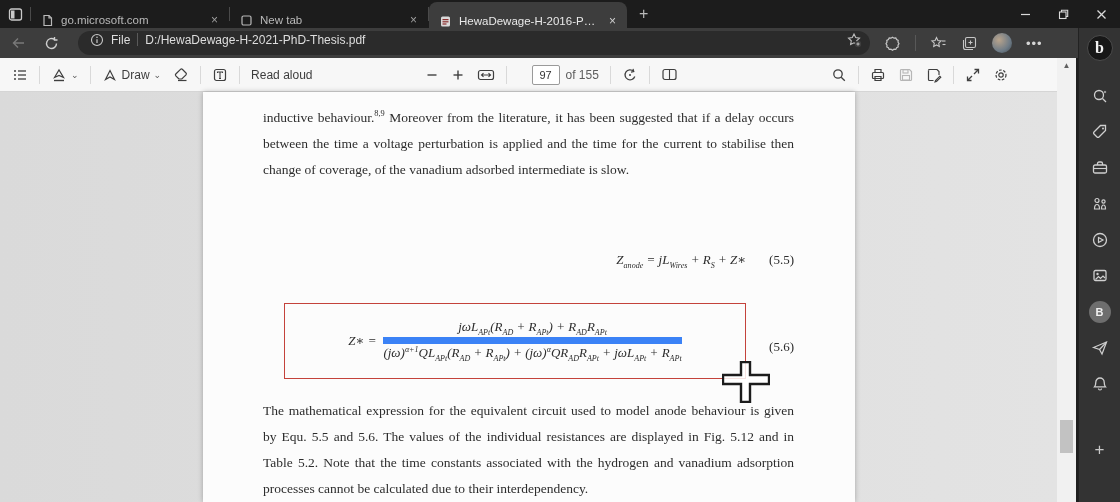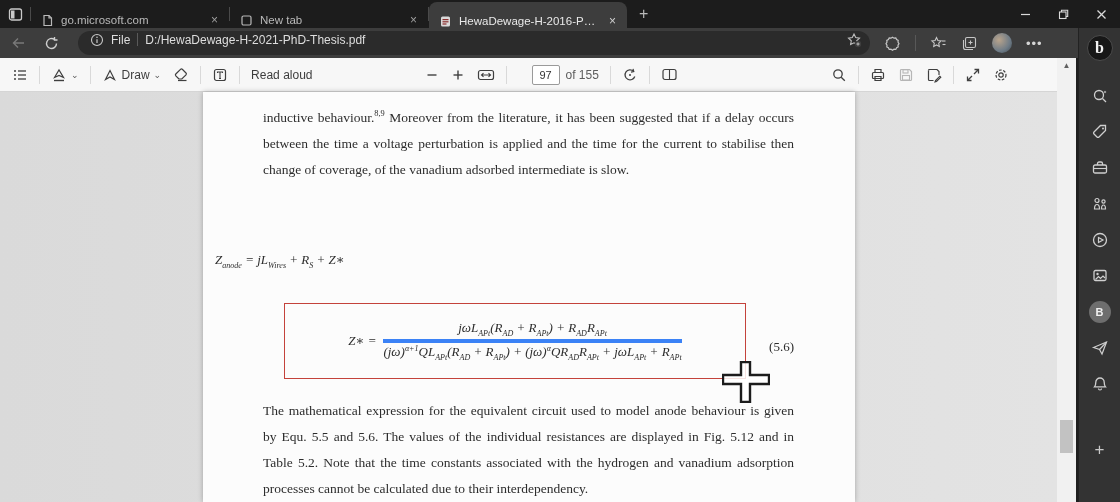--- a/index.html
+++ b/index.html
@@ -62,26 +62,26 @@
             background:linear-gradient(90deg,#dadada,#e3e3e3); }
   .page { position:absolute; left:203px; top:0; width:652px; height:410px; background:#fcfcfc;
           box-shadow:0 0 5px rgba(0,0,0,.28); }
   .ptxt { position:absolute; left:60px; width:531px; font-family:"Liberation Serif","DejaVu Serif",serif;
           font-size:13.5px; line-height:26px; color:#2d2d2d; }
   .line { text-align:justify; text-align-last:justify; }
   .line.last { text-align-last:left; }
   .ptxt sup, .math sup { font-size:.62em; }
   .ptxt sub, .math sub { font-size:.62em; }
   .math { font-family:"Liberation Serif","DejaVu Serif",serif; font-style:italic; font-size:13px; color:#2d2d2d; }
-  .eqrow { position:absolute; left:60px; width:531px; text-align:left; }
+  .eqrow { position:absolute; left:60px; width:531px; text-align:right; }
   .eqtag { position:absolute; left:60px; width:531px; text-align:right;
            font-family:"Liberation Serif",serif; font-size:13px; color:#2d2d2d; }
   .redbox { position:absolute; border:1px solid #c4423b; display:flex; align-items:center; justify-content:center; }
   .frac { display:inline-flex; flex-direction:column; align-items:center; }
-  .frac .den { border-top:4px solid #3b82f6; padding-top:1px; }
+  .frac .den { border-top:7px solid #3b82f6; padding-top:1px; }
   .frac .num { padding-bottom:1px; }
 
   
   .vscroll { position:absolute; left:1057px; top:58px; width:19px; height:444px; background:#f1f1f1; }
   .vscroll .up { position:absolute; top:3px; left:0; width:19px; text-align:center; color:#606060; font-size:8px; }
   .vscroll .thumb { position:absolute; left:3px; top:362px; width:13px; height:33px; background:#c2c2c2; }
 
   .cross { position:absolute; left:519px; top:269px; }
 
   svg.ic { display:block; }
@@ -387,20 +387,21 @@
 
       <div class="ptxt" style="top:9px">
         <div class="line"><span>inductive behaviour.</span><sup>8,9</sup><span> Moreover from the literature, it has been suggested that if a delay occurs</span></div>
         <div class="line"><span>between the time a voltage perturbation is applied and the time for the current to stabilise then</span></div>
         <div class="line last"><span>change of coverage, of the vanadium adsorbed intermediate is slow.</span></div>
       </div>
 
       <div class="eqrow math" style="top:160px">
         <span style="display:inline-block;transform:translateX(-48px)"><span>Z</span><sub>anode</sub><span> = jL</span><sub>Wires</sub><span> + R</span><sub>S</sub><span> + Z∗</span></span>
       </div>
+      <div class="eqtag" style="top:160px">(5.5)</div>
 
       <div class="redbox" style="left:81px;top:211px;width:462px;height:76px">
         <span class="math" style="margin-right:7px"><span>Z∗ =</span></span>
         <span class="frac math">
           <span class="num"><span>jωL</span><sub>APt</sub><span>(R</span><sub>AD</sub><span> + R</span><sub>APt</sub><span>) + R</span><sub>AD</sub><span>R</span><sub>APt</sub></span>
           <span class="den"><span>(jω)</span><sup>α+1</sup><span>QL</span><sub>APt</sub><span>(R</span><sub>AD</sub><span> + R</span><sub>APt</sub><span>) + (jω)</span><sup>α</sup><span>QR</span><sub>AD</sub><span>R</span><sub>APt</sub><span> + jωL</span><sub>APt</sub><span> + R</span><sub>APt</sub></span>
         </span>
       </div>
       <div class="eqtag" style="top:247px">(5.6)</div>
 

